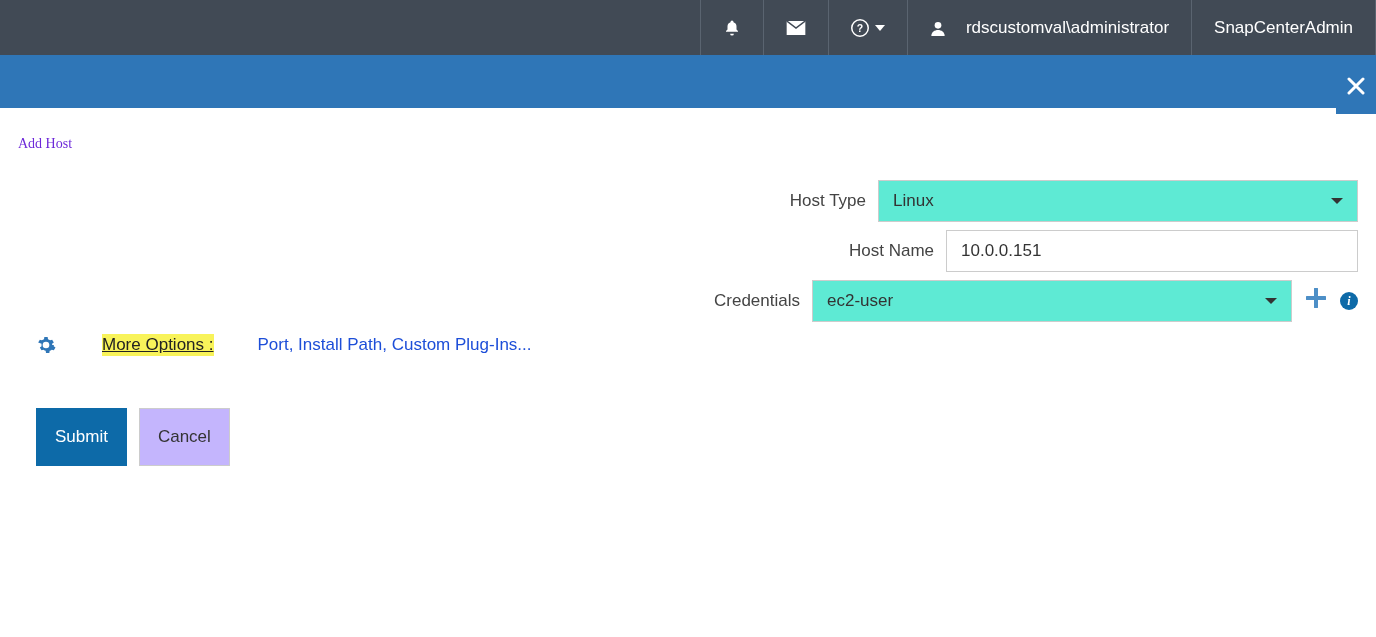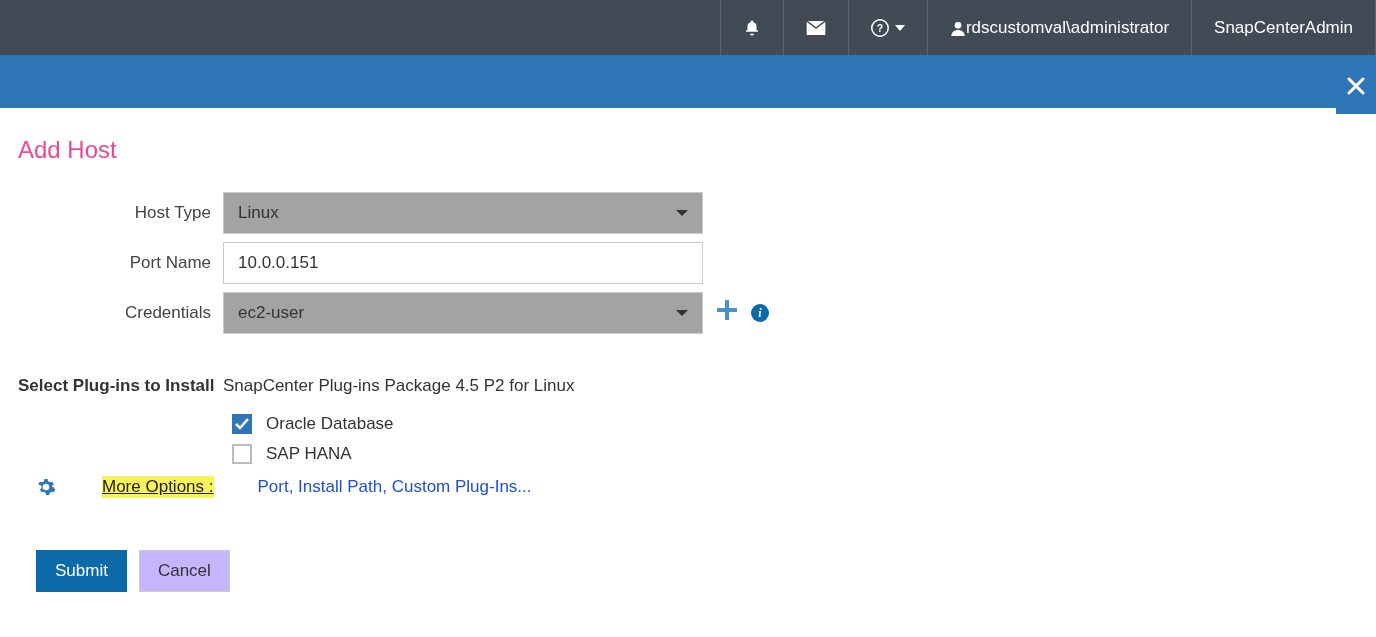--- a/index.html
+++ b/index.html
@@ -2,33 +2,33 @@
 <html><head>
   <meta charset="utf-8">
   <style>
     * { box-sizing: border-box; margin: 0; padding: 0; }
     body { font-family: "Segoe UI", Arial, sans-serif; font-size: 16px; color: #333; background: #fff; width: 1376px; height: 637px; overflow: hidden; }
 
     .top-bar { height: 55px; background: #414a55; display: flex; justify-content: flex-end; align-items: stretch; color: #fff; }
     .top-item { display: flex; align-items: center; padding: 0 22px; border-right: 1px solid #5a6470; font-size: 17px; cursor: pointer; }
     .top-item:first-child { border-left: 1px solid #5a6470; }
     .top-icon { display: inline-flex; align-items: center; justify-content: center; }
-    .top-label { margin-left: 0; }
+    .top-label { margin-left: 20px; }
 
     .blue-bar { height: 53px; background: #2f76b7; display: flex; justify-content: flex-end; align-items: center; padding-right: 0; position: relative; }
     .close-box { width: 40px; height: 53px; background: #2f76b7; display: flex; align-items: center; justify-content: center; cursor: pointer; color: #fff; font-size: 22px; font-weight: bold; position: relative; top: 6px; }
 
     .content { padding: 28px 18px 0 18px; }
-    .page-title { font-size: 24px; color: #ec4899; margin-bottom: 28px; font-weight: 400; }
+    .page-title { font-size: 14px; color: #6d28d9; margin-bottom: 28px; font-weight: 400; font-family: Liberation Serif, serif; }
 
-    .form-row { display: flex; align-items: center; margin-bottom: 8px; }
+    .form-row { display: flex; align-items: center; margin-bottom: 8px; justify-content: flex-end; }
     .form-label { width: 205px; text-align: right; padding-right: 12px; font-size: 17px; color: #444; }
     .form-control-wrap { display: flex; align-items: center; gap: 14px; }
-    .select-box { width: 480px; height: 42px; border: 1px solid #ccc; background: #a3a3a3; display: flex; align-items: center; justify-content: space-between; padding: 0 14px; font-size: 17px; color: #333; cursor: pointer; }
-    .text-input { width: 480px; height: 42px; border: 1px solid #ccc; padding: 11px 14px; font-size: 17px; color: #333; outline: none; }
+    .select-box { width: 480px; height: 42px; border: 1px solid #ccc; background: #5eead4; display: flex; align-items: center; justify-content: space-between; padding: 0 14px; font-size: 17px; color: #333; cursor: pointer; }
+    .text-input { width: 412px; height: 42px; border: 1px solid #ccc; padding: 11px 14px; font-size: 17px; color: #333; outline: none; }
     .caret { width: 0; height: 0; border-left: 6px solid transparent; border-right: 6px solid transparent; border-top: 6px solid #333; }
 
     .plus-icon { color: #4d8fc7; font-size: 22px; font-weight: bold; cursor: pointer; }
     .info-icon { width: 18px; height: 18px; border-radius: 50%; background: #0d6aa8; color: #fff; display: flex; align-items: center; justify-content: center; font-size: 12px; font-weight: bold; cursor: pointer; font-style: italic; font-family: Georgia, serif; }
 
     .section { margin-top: 42px; }
     .section-label { font-size: 17px; color: #333; }
     .section-label-bold { font-weight: 600; }
     .section-label-rest { font-weight: 400; margin-left: 4px; }
 
@@ -37,21 +37,21 @@
     .cb-box { width: 20px; height: 20px; border: 2px solid #bbb; display: flex; align-items: center; justify-content: center; margin-right: 14px; }
     .cb-box.checked { background: #2f76b7; border-color: #2f76b7; color: #fff; font-size: 14px; }
     .cb-label { font-size: 17px; color: #333; }
 
     .more-options-row { display: flex; align-items: center; margin-top: 12px; margin-left: 18px; gap: 40px; }
     .gear-icon { color: #2f76b7; margin-right: 6px; display: flex; }
     .more-link { background: #f8f35a; text-decoration: underline; color: #222; font-size: 17px; cursor: pointer; padding: 1px 0; }
     .more-desc { font-size: 17px; color: #1d4ed8; margin-left: 4px; }
 
     .button-row { display: flex; gap: 12px; margin-top: 52px; margin-left: 18px; }
-    .btn { height: 42px; padding: 0 18px; font-size: 17px; display: flex; align-items: center; justify-content: center; cursor: pointer; border: 1px solid transparent; }
+    .btn { height: 58px; padding: 0 18px; font-size: 17px; display: flex; align-items: center; justify-content: center; cursor: pointer; border: 1px solid transparent; }
     .btn-primary { background: #0d6aa8; color: #fff; border-color: #0d6aa8; }
     .btn-secondary { background: #c4b5fd; color: #333; border: 1px solid #ccc; }
   </style>
 </head>
 <body>
 
 <div class="top-bar">
   <div class="top-item">
     <span class="top-icon">
       <svg width="18" height="18" viewBox="0 0 24 24" fill="#fff">
@@ -111,21 +111,21 @@
     <div class="form-label">Host Type</div>
     <div class="form-control-wrap">
       <div class="select-box">
         <span>Linux</span>
         <span class="caret"></span>
       </div>
     </div>
   </div>
 
   <div class="form-row">
-    <div class="form-label">Port Name</div>
+    <div class="form-label">Host Name</div>
     <div class="form-control-wrap">
       <input class="text-input" type="text" value="10.0.0.151" style="">
     </div>
   </div>
 
   <div class="form-row">
     <div class="form-label">Credentials</div>
     <div class="form-control-wrap">
       <div class="select-box">
         <span>ec2-user</span>
@@ -133,39 +133,20 @@
       </div>
       <span class="plus-icon">
         <svg width="20" height="20" viewBox="0 0 20 20">
             <path d="M10 1v18M1 10h18" stroke="#4d8fc7" stroke-width="4" stroke-linecap="round"></path>
           </svg>
       </span>
       <span class="info-icon">i</span>
     </div>
   </div>
 
-  <div class="section">
-    <span class="section-label section-label-bold">Select Plug-ins to Install</span>
-    <span class="section-label section-label-rest">SnapCenter Plug-ins Package 4.5 P2 for Linux</span>
-
-    <div class="checkbox-group">
-      <div class="cb-row">
-        <div class="cb-box checked">
-          <svg width="14" height="12" viewBox="0 0 14 12">
-              <path d="M1 6l4 4 8-9" stroke="#fff" stroke-width="2.5" fill="none"></path>
-            </svg>
-        </div>
-        <span class="cb-label">Oracle Database</span>
-      </div>
-      <div class="cb-row">
-        <div class="cb-box"></div>
-        <span class="cb-label">SAP HANA</span>
-      </div>
-    </div>
-  </div>
 
   <div class="more-options-row">
     <span class="gear-icon">
       <svg width="20" height="20" viewBox="0 0 24 24" fill="#2f76b7">
           <path d="M12 8a4 4 0 1 0 0 8 4 4 0 0 0 0-8zm9.4 4c0 .5 0 1-.1 1.4l2.1 1.6-2 3.4-2.5-.8c-.8.6-1.6 1.1-2.5 1.4l-.4 2.6h-4l-.4-2.6c-.9-.3-1.7-.8-2.5-1.4l-2.5.8-2-3.4 2.1-1.6c-.1-.4-.1-.9-.1-1.4s0-1 .1-1.4L2.6 9l2-3.4 2.5.8c.8-.6 1.6-1.1 2.5-1.4L10 2.4h4l.4 2.6c.9.3 1.7.8 2.5 1.4l2.5-.8 2 3.4-2.1 1.6c.1.4.1.9.1 1.4z"></path>
         </svg>
     </span>
     <span class="more-link">More Options :</span>
     <span class="more-desc"> Port, Install Path, Custom Plug-Ins...</span>
   </div>

